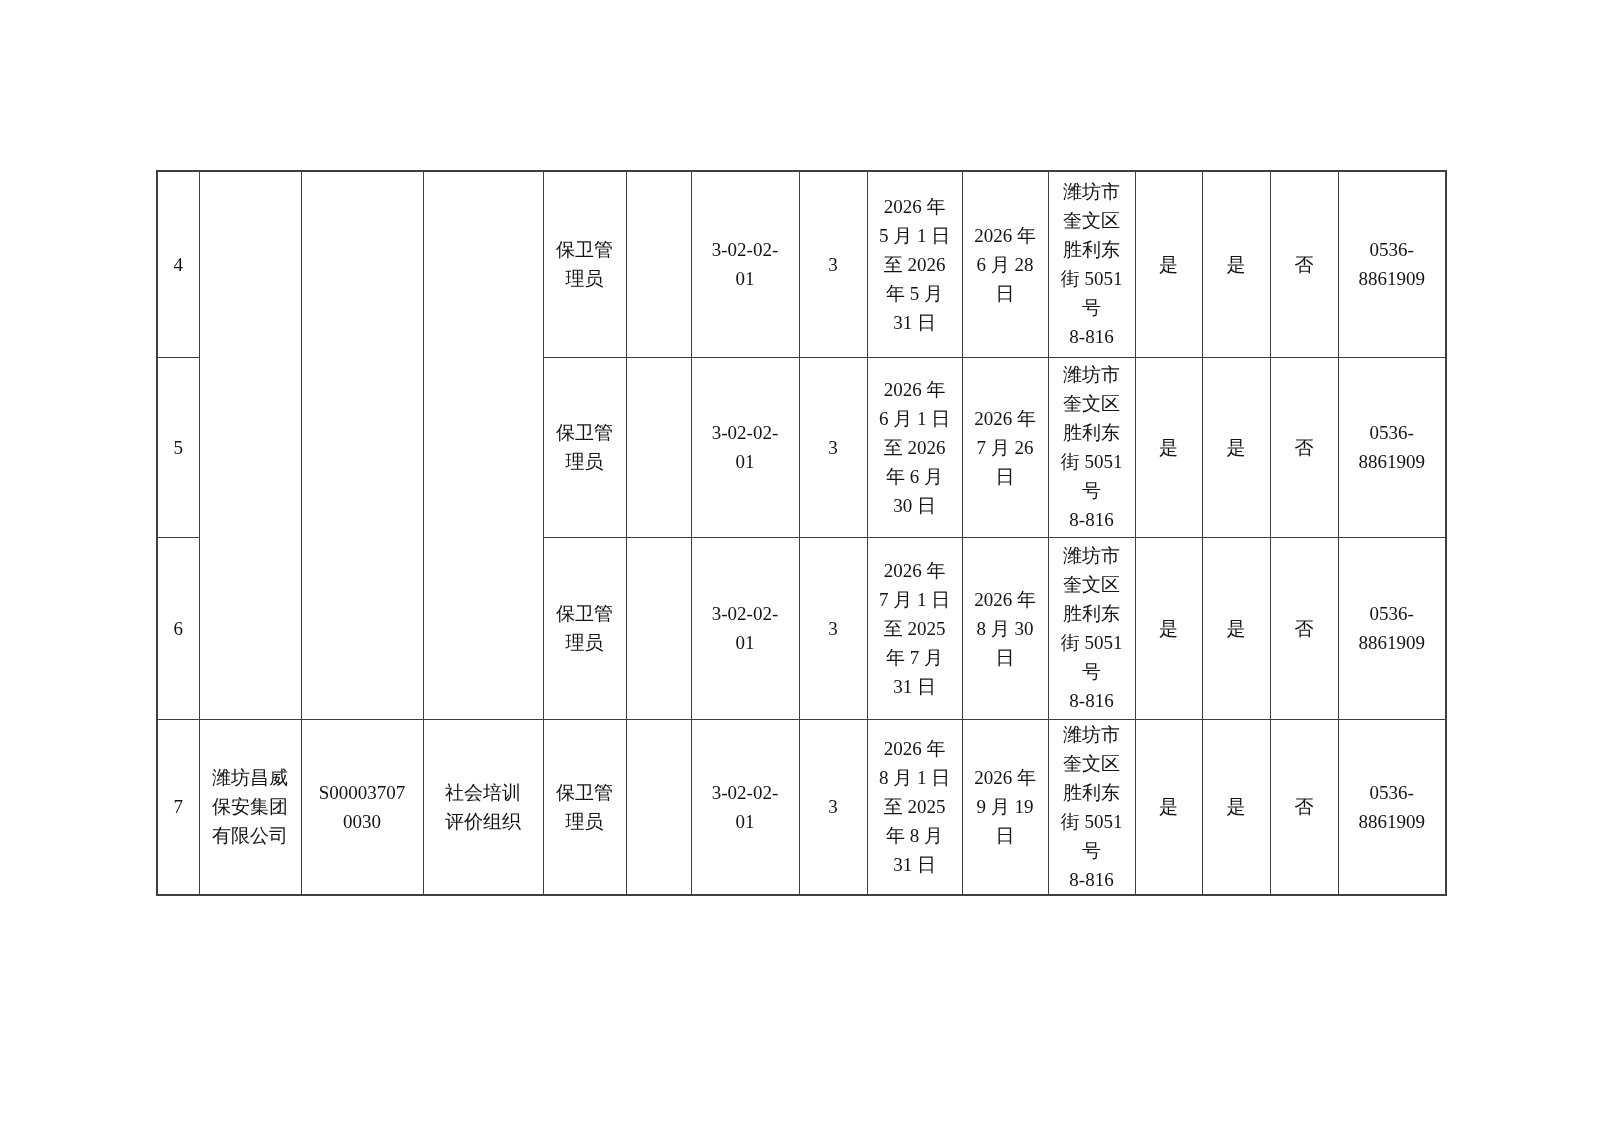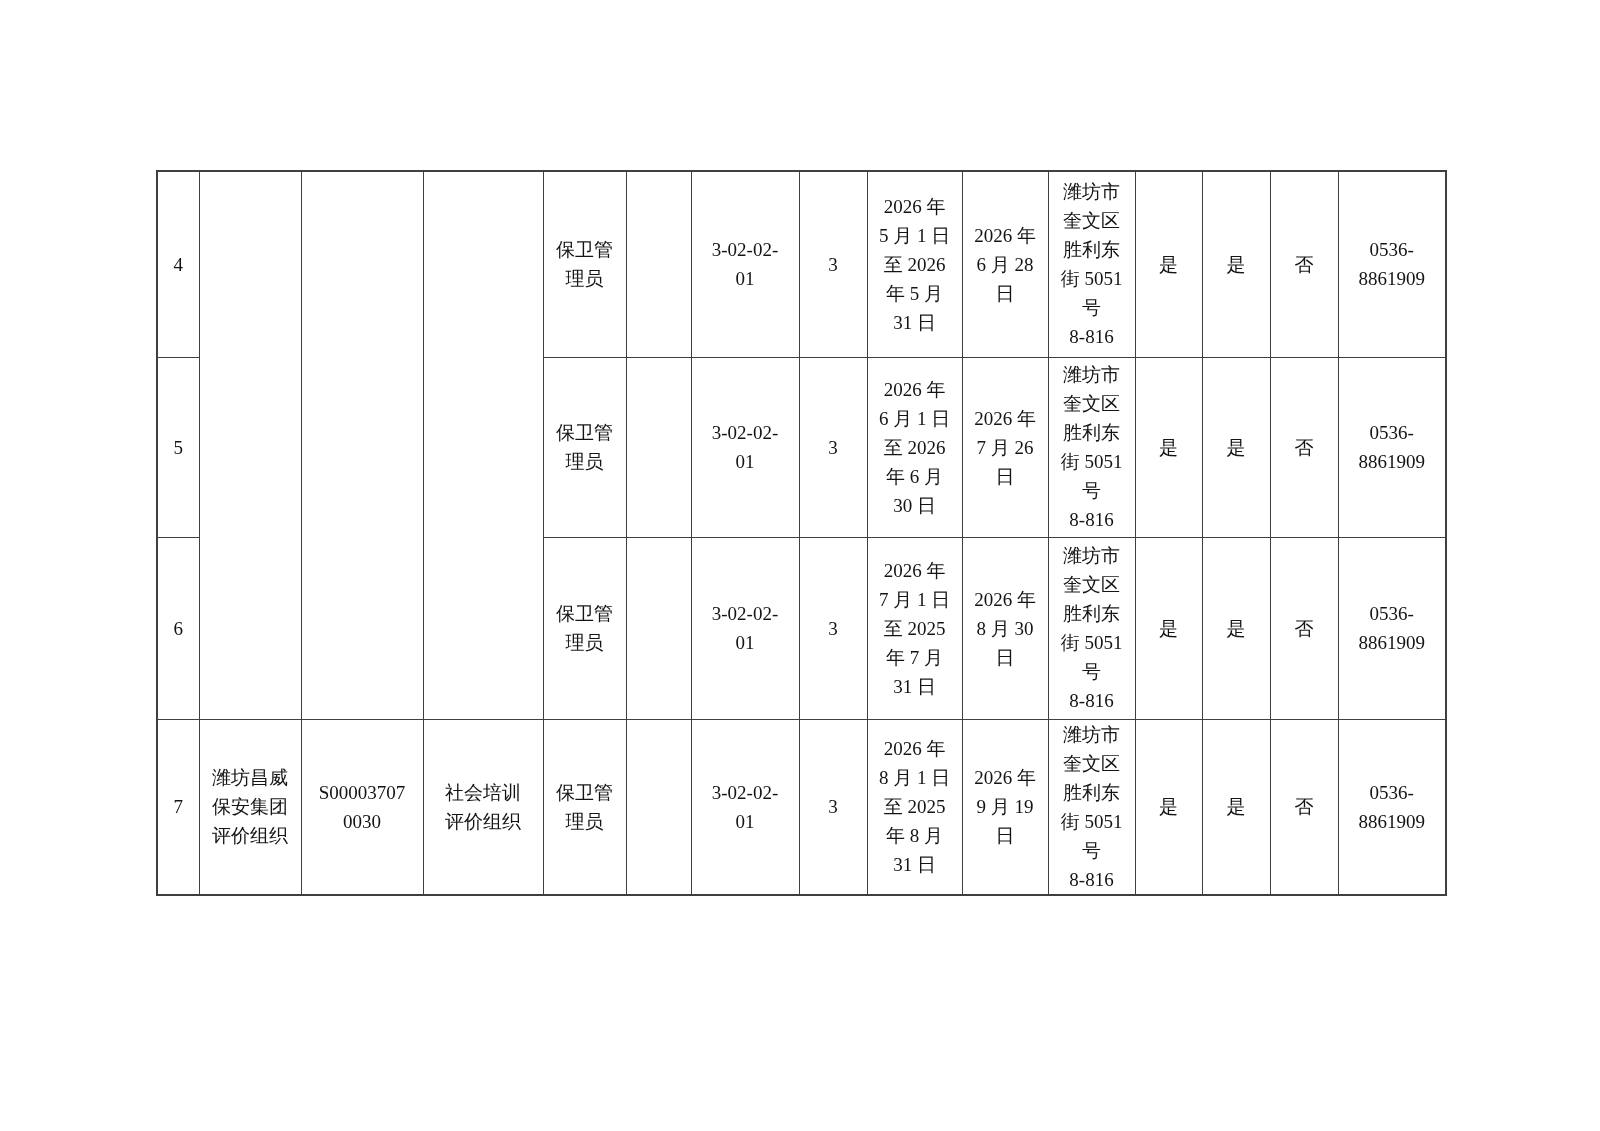--- a/index.html
+++ b/index.html
@@ -142,21 +142,21 @@
           <td>是</td>
           <td>是</td>
           <td>否</td>
           <td>0536-
 8861909</td>
         </tr>
         <tr style="height: 176px;">
           <td>7</td>
           <td>潍坊昌威
 保安集团
-评价组织</td>
+有限公司</td>
           <td>S00003707
 0030</td>
           <td>社会培训
 评价组织</td>
           <td>保卫管
 理员</td>
           <td></td>
           <td>3-02-02-
 01</td>
           <td>3</td>

